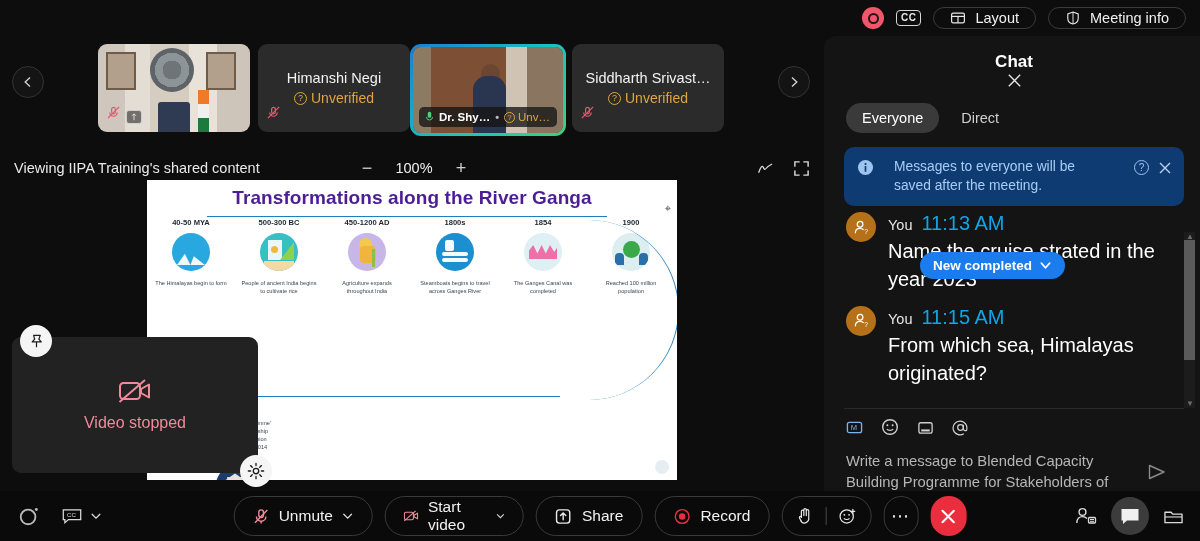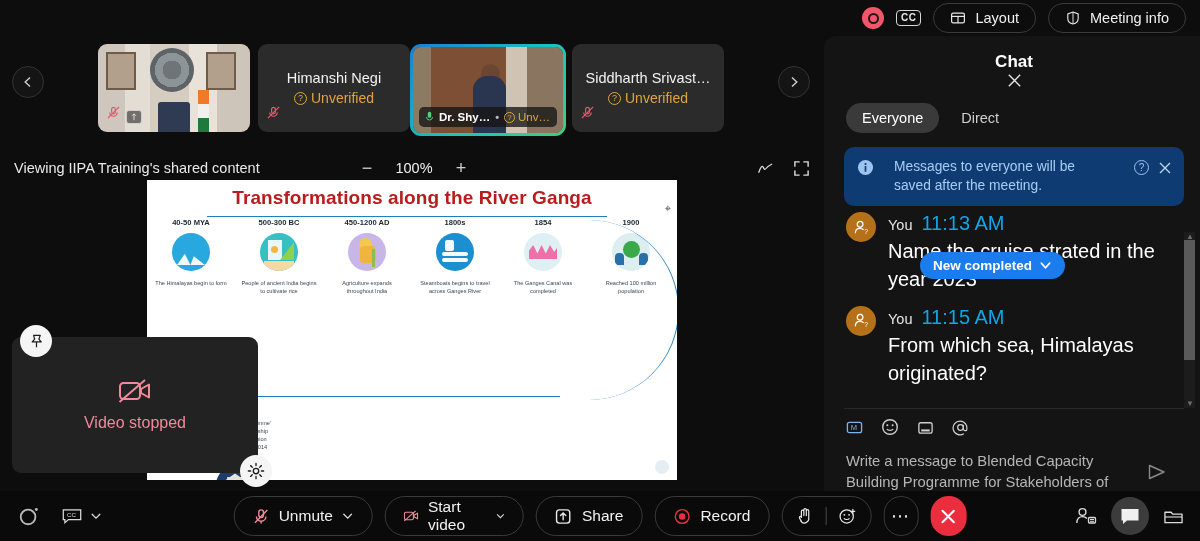--- a/index.html
+++ b/index.html
@@ -25,21 +25,21 @@
     content: ""; width: 7px; height: 7px; border-radius: 50%;
     border: 2px solid #1a1a1a;
   }
   .cc-badge {
     border: 1.6px solid #d8d8d8; border-radius: 4px;
     font-size: 10px; font-weight: bold; color: #e8e8e8;
     padding: 1px 4px; line-height: 12px; letter-spacing: .5px;
   }
   .pill-btn {
     display: flex; align-items: center; gap: 9px;
-    height: 30px; padding: 0 16px;
+    height: 22px; padding: 0 16px;
     border: 1px solid #3a3a3a; border-radius: 16px;
     color: #f0f0f0; font-size: 14.5px; background: transparent;
   }
   .icon-sm { width: 16px; height: 16px; display: block; }
 
   
   .filmstrip { position: absolute; top: 44px; left: 0; width: 824px; height: 92px; }
   .nav-arrow {
     position: absolute; top: 22px; width: 32px; height: 32px;
     border-radius: 50%; border: 1px solid #333; background: #141414;
@@ -134,21 +134,21 @@
   .zoom-btn { color: #cfcfcf; font-size: 18px; line-height: 14px; width: 14px; text-align:center;}
   .zoom-val { color: #f0f0f0; font-size: 14.5px; min-width: 40px; text-align: center; }
   .share-right { position: absolute; right: 14px; display: flex; align-items: center; gap: 18px; }
 
   
   .slide {
     position: absolute; top: 180px; left: 147px;
     width: 530px; height: 300px; background: #ffffff; overflow: hidden;
   }
   .slide-title {
-    text-align: center; color: #b91c1c; font-size: 19px; font-weight: bold;
+    text-align: center; color: #4c1d95; font-size: 19px; font-weight: bold;
     margin-top: 7px; letter-spacing: .1px;
   }
   .tl-row { position: absolute; width: 530px; display: flex; }
   .tl-row.r1 { top: 38px; left: 0; }
   .tl-row.r2 { top: 178px; left: 0; flex-direction: column; }
   .tl-item { width: 88px; text-align: center; position: relative; }
   .tl-year { font-size: 7.6px; font-weight: bold; color: #1b2733; margin-bottom: 6px; }
   .tl-circle {
     width: 38px; height: 38px; border-radius: 50%; margin: 0 auto 8px;
     position: relative; overflow: hidden;

